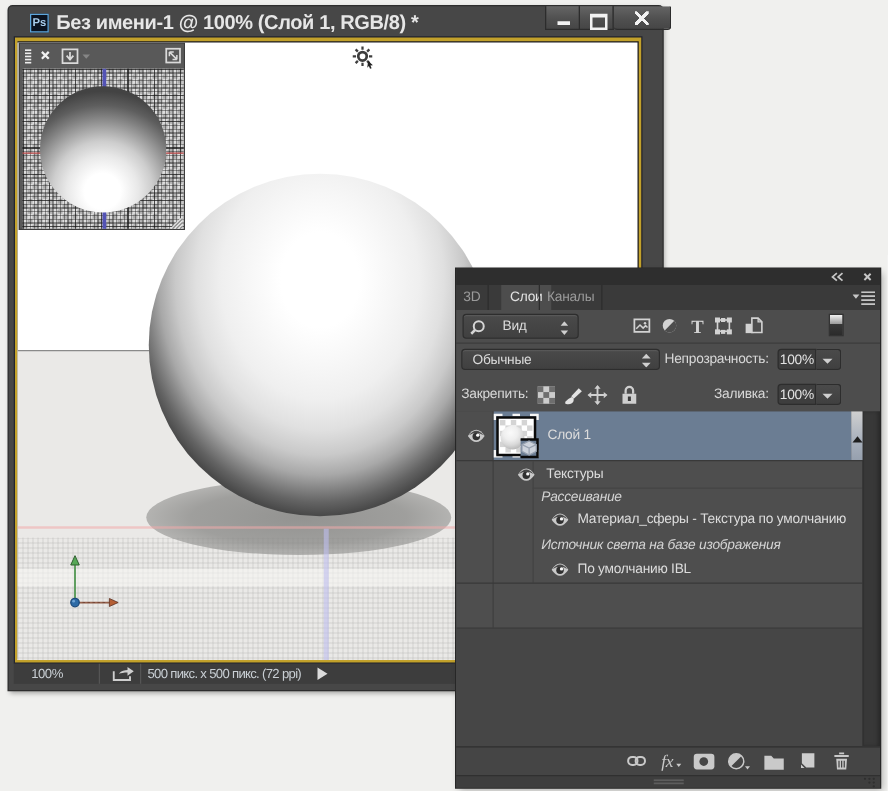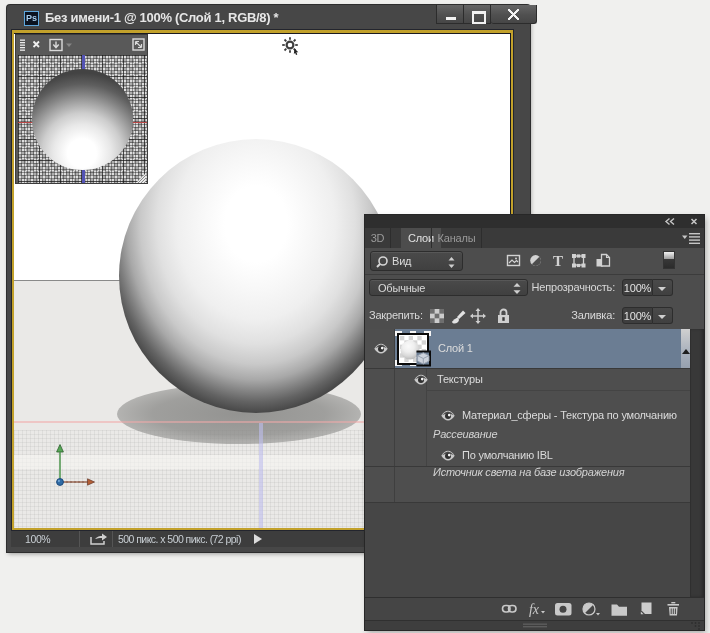--- a/index.html
+++ b/index.html
@@ -3,21 +3,21 @@
 <meta charset="utf-8">
 <style>
   * { margin:0; padding:0; box-sizing:border-box; }
   html,body { width:710px; height:633px; background:#f0f0ee; font-family:"Liberation Sans",sans-serif; overflow:hidden; position:relative; }
   .abs { position:absolute; }
 
   
   #win { left:7px; top:5px; width:523px; height:547px; background:#474747; border-radius:3px 3px 0 0; box-shadow:0 0 0 1px #2e2e2e, 1px 2px 4px rgba(0,0,0,.35); }
   #titlebar { left:12px; top:0; width:100%; height:25px; }
   #pslogo { left:5px; top:6px; width:15px; height:15px; background:#0b1320; border:1px solid #5ea7dd; color:#a8cdec; font-size:9px; font-weight:bold; text-align:center; line-height:13px; }
-  #title { left:26px; top:5px; font-size:13px; font-weight:bold; color:#e6e6e6; white-space:nowrap; letter-spacing:-0.3px; }
+  #title { left:26px; top:5px; font-size:16px; font-weight:bold; color:#e6e6e6; white-space:nowrap; letter-spacing:-0.3px; }
   #winbtns { left:417px; top:0; width:101px; height:19px; display:flex; }
   .wbtn { height:19px; background:linear-gradient(#656565,#505050 55%,#464646); border:1px solid #2c2c2c; border-top:none; position:relative; }
   .wbtn+.wbtn { border-left:none; }
   #wb1 { width:28px; } #wb2 { width:27px; } #wb3 { width:46px; border-radius:0 0 3px 3px; }
   #wb1::after { content:""; position:absolute; left:9px; top:12px; width:10px; height:3px; background:#f2f2f2; }
   #wb2::after { content:""; position:absolute; left:8px; top:6px; width:10px; height:8px; border:2px solid #f2f2f2; border-top-width:3px; }
   #wb3::after { content:""; position:absolute; left:17px; top:4px; width:11px; height:11px;
     background:
       linear-gradient(45deg, transparent 42%, #f2f2f2 42% 58%, transparent 58%),
       linear-gradient(-45deg, transparent 42%, #f2f2f2 42% 58%, transparent 58%); }
@@ -100,21 +100,21 @@
   #fillarr { left:288px; top:2px; width:20px; height:17px; }
   #csep1 { position:absolute; left:0; top:26px; width:100%; height:1px; background:#3c3c3c; }
 
   #plist { left:0; top:114px; width:100%; height:268px; background:#4e4e4e; overflow:hidden; }
   #eyecol-line { position:absolute; left:29px; top:0; width:1px; height:173px; background:#3f3f3f; }
   .lrow { position:absolute; left:0; width:100%; }
   #row1 { top:0; height:39px; }
   #row1hl { position:absolute; left:30px; top:0; width:286px; height:39px; background:#6b7d93; }
   #row1sep { position:absolute; left:0; top:39px; width:325px; height:1px; background:#393939; }
   .lname { position:absolute; color:#dcdcdc; }
-  .iname { position:absolute; color:#d4d4d4; font-style:italic;margin-top:36px; }
+  .iname { position:absolute; color:#d4d4d4; font-style:italic; }
   #indentline { position:absolute; left:61px; top:40px; width:1px; height:97px; background:#434343; }
   #sep-tex { position:absolute; left:61px; top:61px; width:264px; height:1px; background:#444444; }
   #sep-ibl { position:absolute; left:0; top:137px; width:325px; height:1px; background:#393939; }
   #rowfon { top:138px; height:35px; }
   #sep-fon { position:absolute; left:0; top:173px; width:325px; height:1px; background:#393939; }
   #emptyarea { position:absolute; left:0; top:174px; width:325px; height:94px; background:#464646; }
   #scrollcol { position:absolute; left:325px; top:0; width:14px; height:268px; background:#383838; border-left:1px solid #2f2f2f; box-shadow:inset -2px 0 3px rgba(0,0,0,.25); }
   #scrollthumb { position:absolute; left:316px; top:0; width:9px; height:39px; background:linear-gradient(#d0d0d0,#a8b0bc 60%,#96a0ae); }
   #scrollup { position:absolute; left:0.5px; top:20px; width:0; height:0; border-left:4px solid transparent; border-right:4px solid transparent; border-bottom:5px solid #1e1e1e; }
 
@@ -235,21 +235,21 @@
           <rect x="7" y="9.6" width="11" height="1.4"></rect>
         </g>
     </svg>
   </div>
   <div class="abs" id="pctrl">
     <div class="dd" id="dd-vid">
       <svg style="position:absolute;left:4px;top:3px" width="14" height="14" viewBox="0 0 14 14">
         <circle cx="8" cy="6" r="4" fill="none" stroke="#d5d5d5" stroke-width="1.6"></circle>
         <line x1="5" y1="9" x2="2" y2="12" stroke="#d5d5d5" stroke-width="2"></line>
       </svg>
-      <span class="ddtext" style="left:21px">Вид</span>
+      <span class="ddtext" style="left:31px">Вид</span>
       <svg style="position:absolute;right:7px;top:5px" width="7" height="11" viewBox="0 0 7 11">
         <path d="M3.5,0 L6.5,3.6 L0.5,3.6 Z" fill="#cfcfcf"></path>
           <path d="M3.5,11 L6.5,7.4 L0.5,7.4 Z" fill="#cfcfcf"></path>
       </svg>
     </div>
     <svg style="position:absolute;left:139px;top:5px" width="180" height="16" viewBox="0 0 180 16">
       <g stroke="#d2d2d2" fill="none">
         <rect x="3.5" y="2.5" width="12" height="10" stroke-width="1.4"></rect>
         <path d="M5,10 L8,7 L10.5,9.5 L12.5,7.5 L14,9" stroke-width="1.2"></path>
         <circle cx="12" cy="5.5" r="1" fill="#d2d2d2" stroke="none"></circle>

